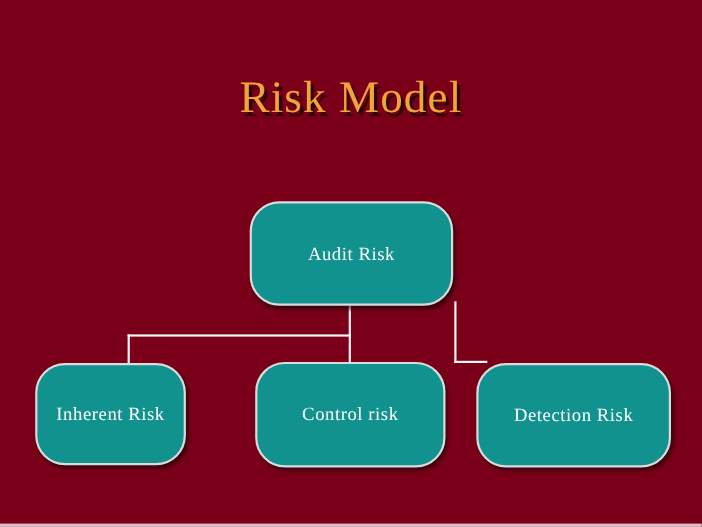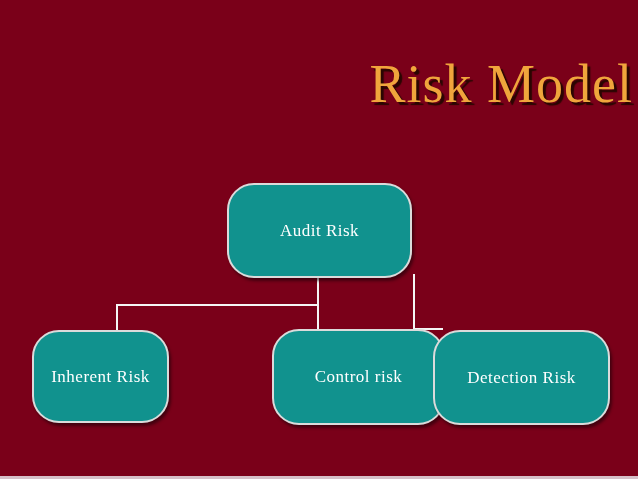--- a/index.html
+++ b/index.html
@@ -10,23 +10,23 @@
   }
   .slide {
     position: relative;
     width: 638px; height: 479px;
     background: #7A0019;
     overflow: hidden;
   }
   .title {
     position: absolute;
     left: 0; right: 0; top: 48px;
-    margin: 5px;
-    text-align: right;
-    font-size: 54px;
+    margin: 16px;
+    text-align: center;
+    font-size: 41px;
     font-weight: normal;
     letter-spacing: 1px;
     color: #F0A53C;
     text-shadow: 3px 3px 1px rgba(38, 6, 0, 0.95);
   }
   .node {
     position: absolute;
     box-sizing: border-box;
     background: #11928E;
     border: 2px solid #DBDBDB;
@@ -70,21 +70,21 @@
   <div class="connector" style="left:413px; top:328px; width:30px; height:2px;"></div>
 
   <div class="node" style="left:227px; top:183px; width:185px; height:95px;">
     <span class="node-label">Audit Risk</span>
   </div>
 
   <div class="node" style="left:32px; top:330px; width:137px; height:93px;">
     <span class="node-label">Inherent Risk</span>
   </div>
 
-  <div class="node" style="left:232px; top:329px; width:173px; height:96px;margin-left:40px;">
+  <div class="node" style="left:232px; top:329px; width:173px; height:96px;">
     <span class="node-label">Control risk</span>
   </div>
 
   <div class="node" style="left:433px; top:330px; width:177px; height:95px;">
     <span class="node-label">Detection Risk</span>
   </div>
 
   <div class="footer-strip"></div>
 
 </div>

